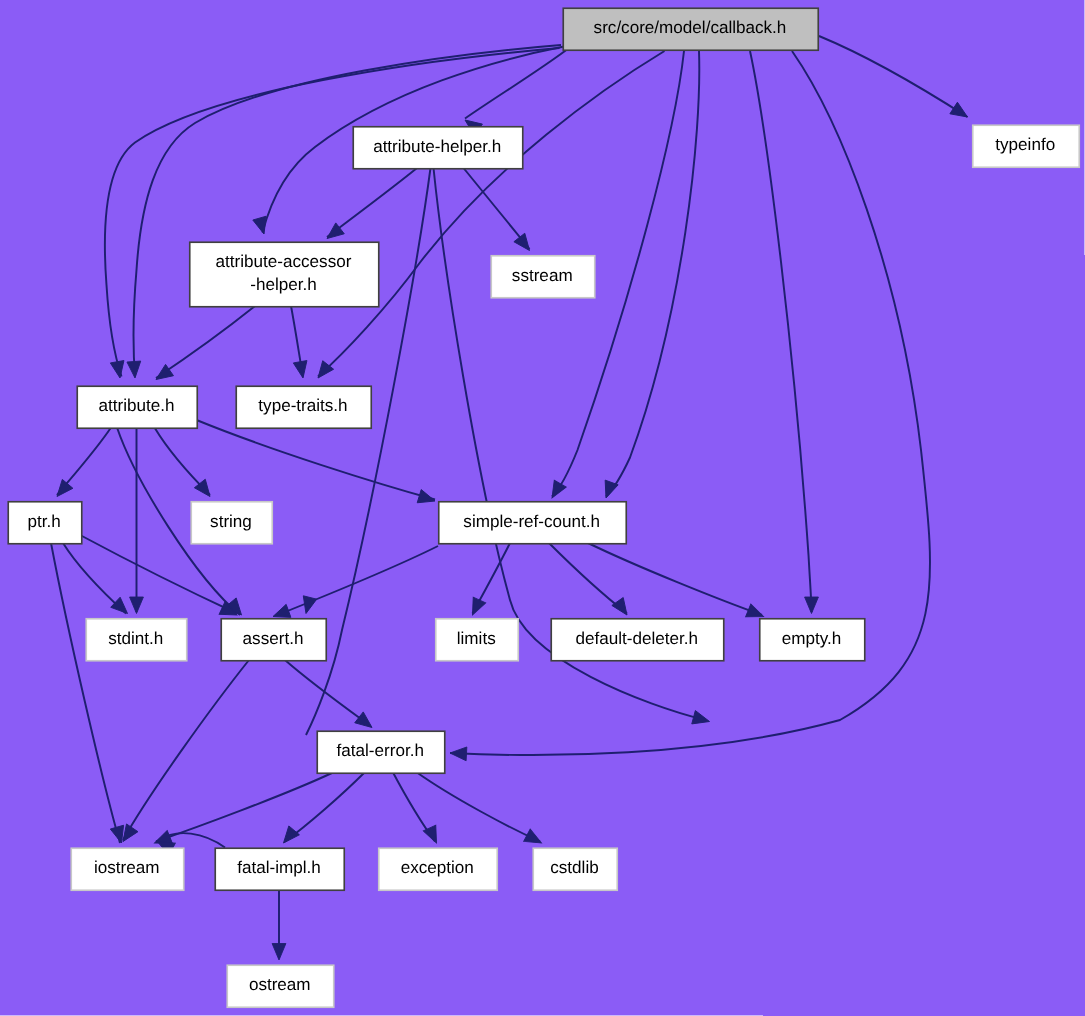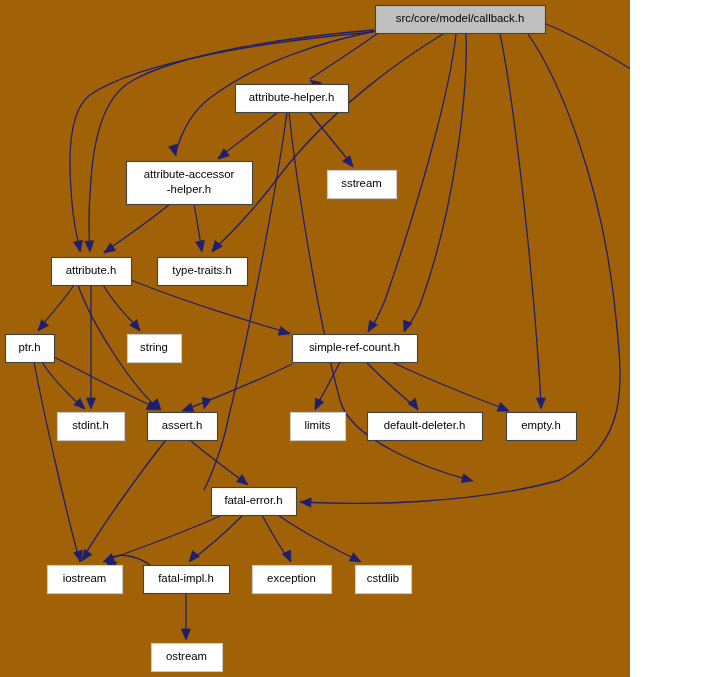--- a/index.html
+++ b/index.html
@@ -2,23 +2,23 @@
 <html><head>
 <meta charset="utf-8">
 <style>
   html, body {
     margin: 0;
     padding: 0;
     background: #ffffff;
   }
   #graph-root {
     position: relative;
-    width: 630px;
+    width: 723px;
     height: 677px;
-    background: #a16207;
+    background: #8b5cf6;
     font-family: "Liberation Sans", sans-serif;
     overflow: hidden;
   }
   svg#graph-svg {
     position: absolute;
     left: 0;
     top: 0;
     width: 723px;
     height: 677px;
   }

